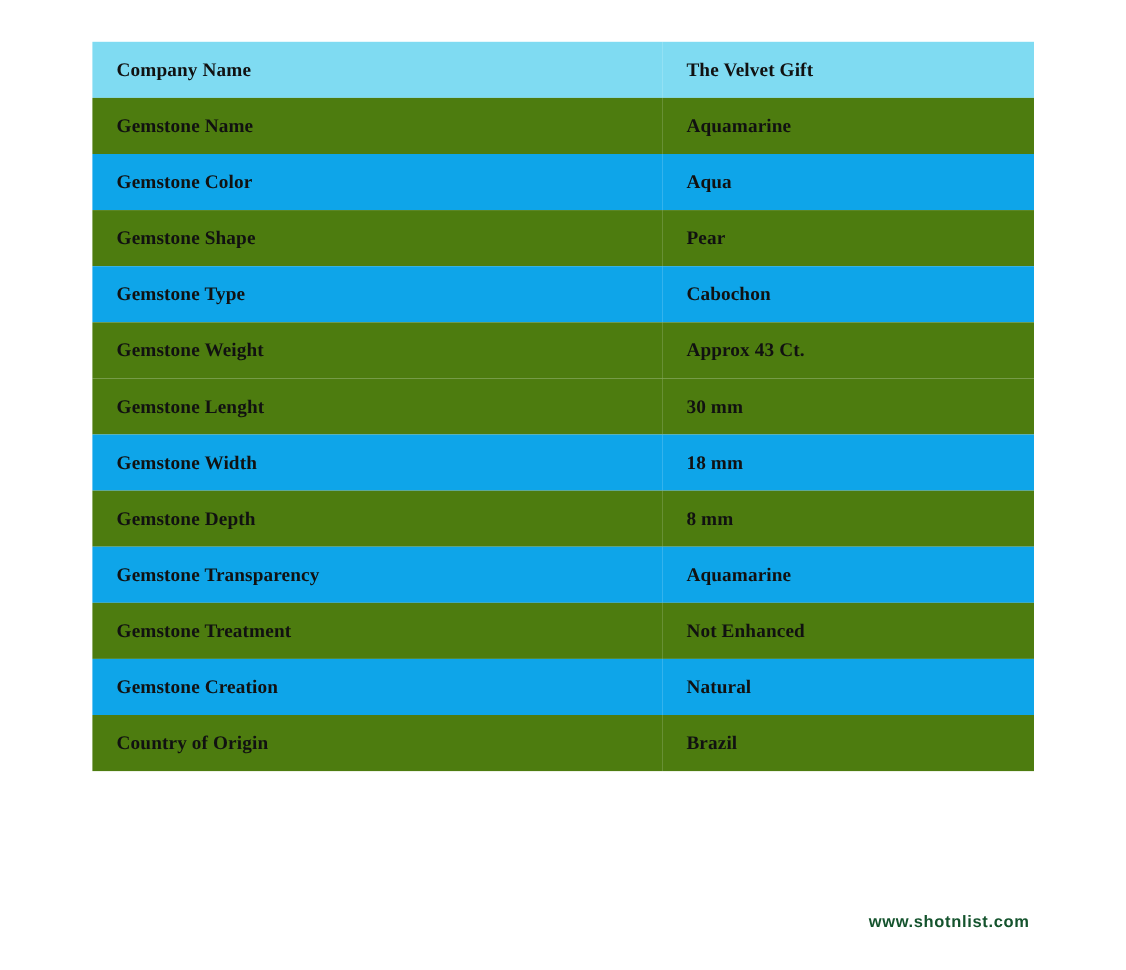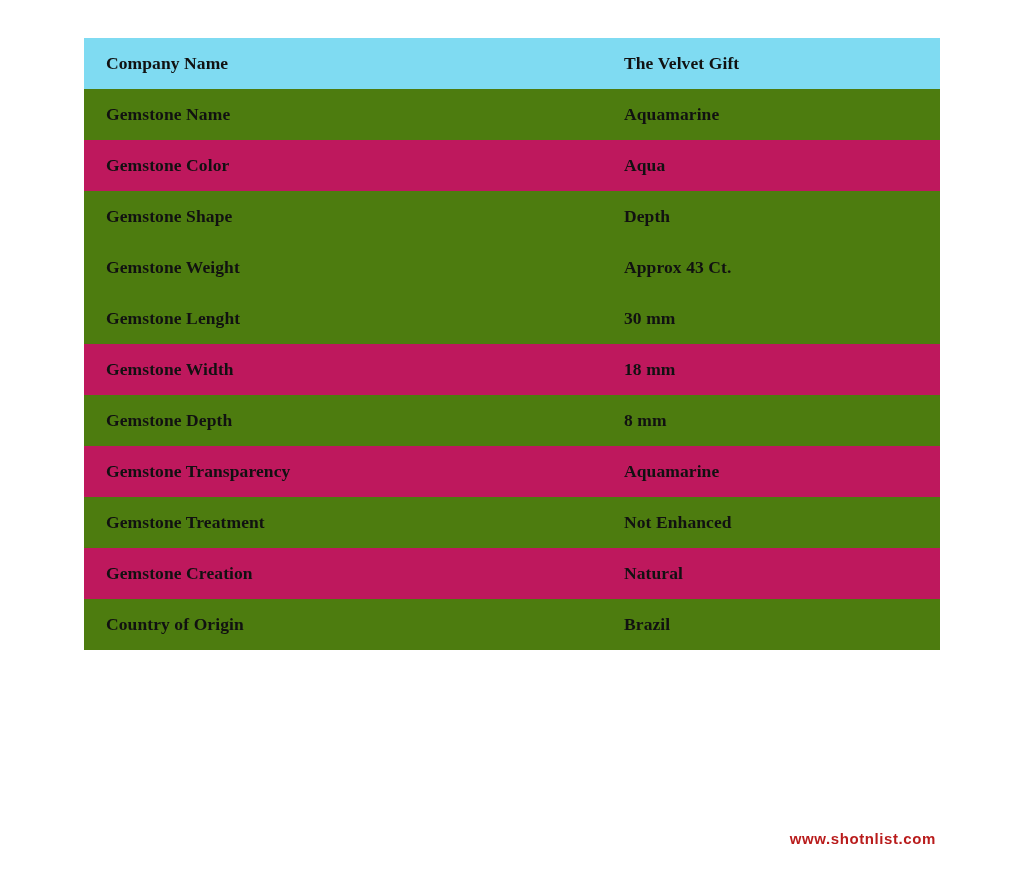--- a/index.html
+++ b/index.html
@@ -43,35 +43,35 @@
   .spec-table col.label-col { width: 518px; }
   .spec-table col.value-col { width: 338px; }
 
   tr.row-head td {
     background: #7fdbf2;
   }
   tr.row-odd td {
     background: #4d7c0f;
   }
   tr.row-even td {
-    background: #be185d;
+    background: #0ea5e9;
   }
   
   td.value-cell {
     padding-left: 22px;
   }
 
   .watermark {
     position: absolute;
     right: 88px;
     top: 830px;
     font-family: "Liberation Sans", sans-serif;
     font-size: 15px;
     font-weight: bold;
-    color: #b91c1c;
+    color: #14532d;
     letter-spacing: 0.6px;
     white-space: nowrap;
   }
 </style>
 </head>
 <body>
 
 <div class="sheet">
 
   <table class="spec-table">
@@ -87,21 +87,25 @@
         <tr class="row-odd">
           <td class="label-cell">Gemstone Name</td>
           <td class="value-cell">Aquamarine</td>
         </tr>
         <tr class="row-even">
           <td class="label-cell">Gemstone Color</td>
           <td class="value-cell">Aqua</td>
         </tr>
         <tr class="row-odd">
           <td class="label-cell">Gemstone Shape</td>
-          <td class="value-cell">Depth</td>
+          <td class="value-cell">Pear</td>
+        </tr>
+        <tr class="row-even">
+          <td class="label-cell">Gemstone Type</td>
+          <td class="value-cell">Cabochon</td>
         </tr>
         <tr class="row-odd">
           <td class="label-cell">Gemstone Weight</td>
           <td class="value-cell">Approx 43 Ct.</td>
         </tr>
         <tr class="row-odd">
           <td class="label-cell">Gemstone Lenght</td>
           <td class="value-cell">30 mm</td>
         </tr>
         <tr class="row-even">

